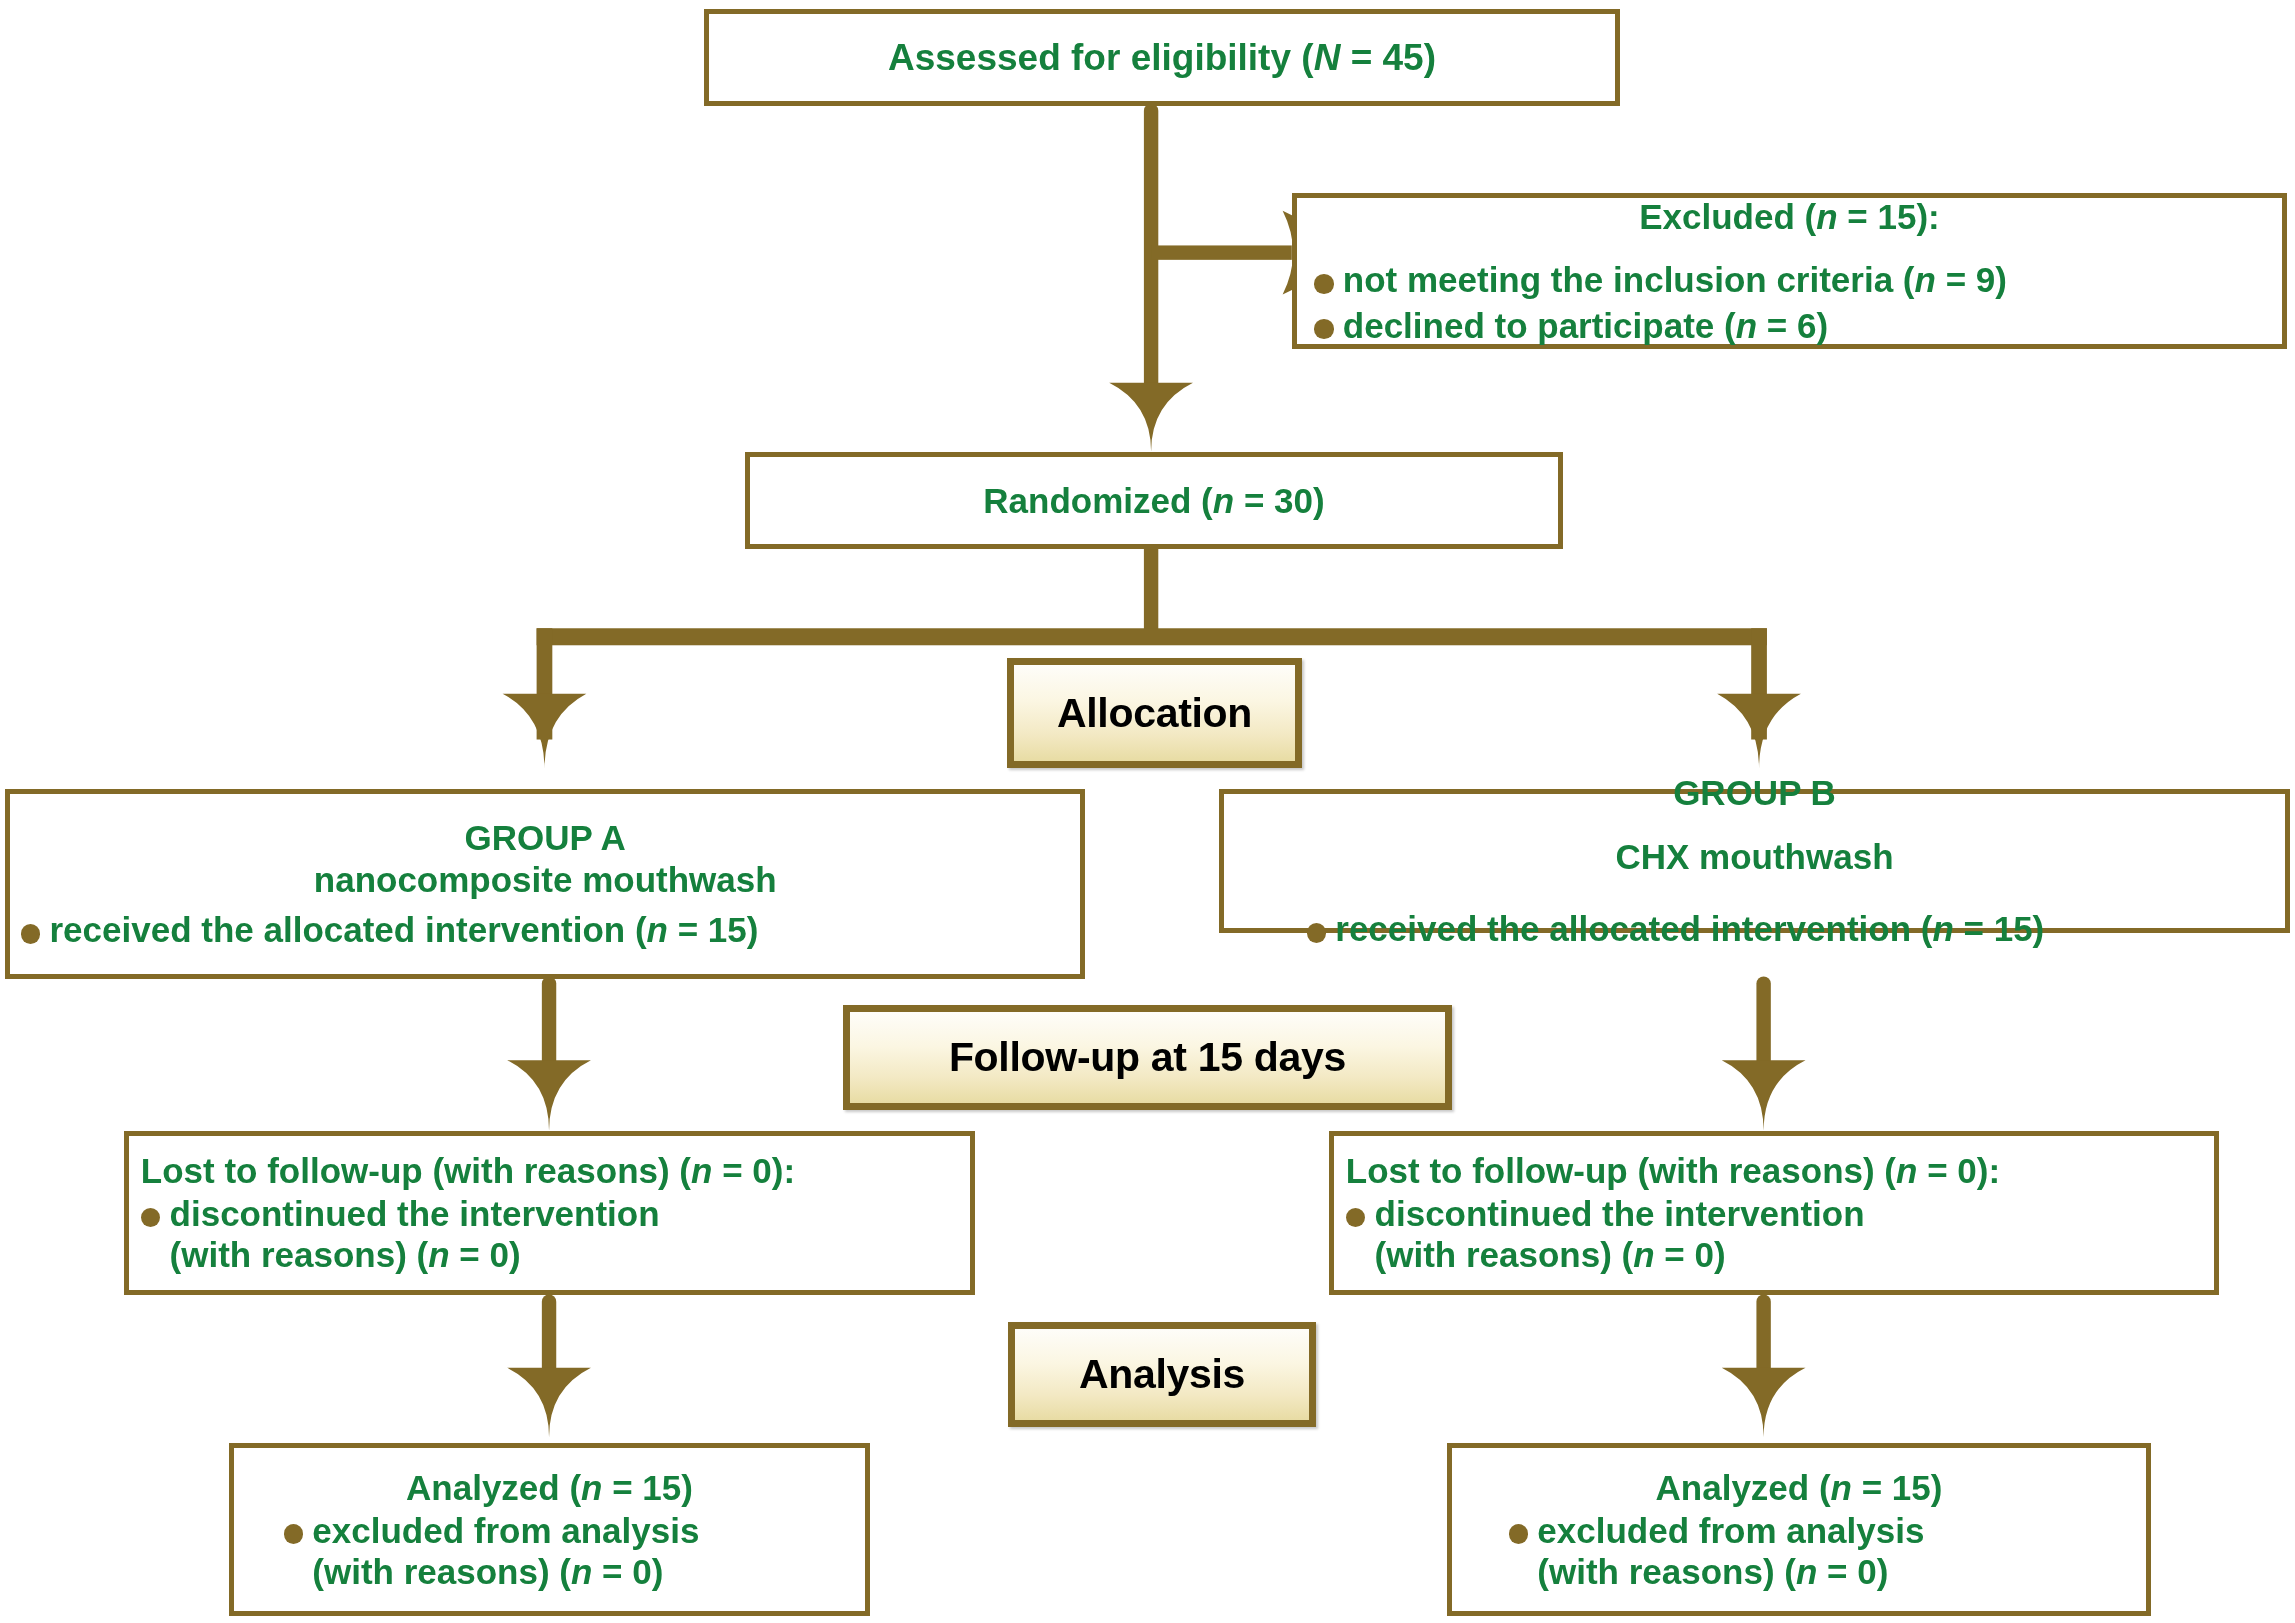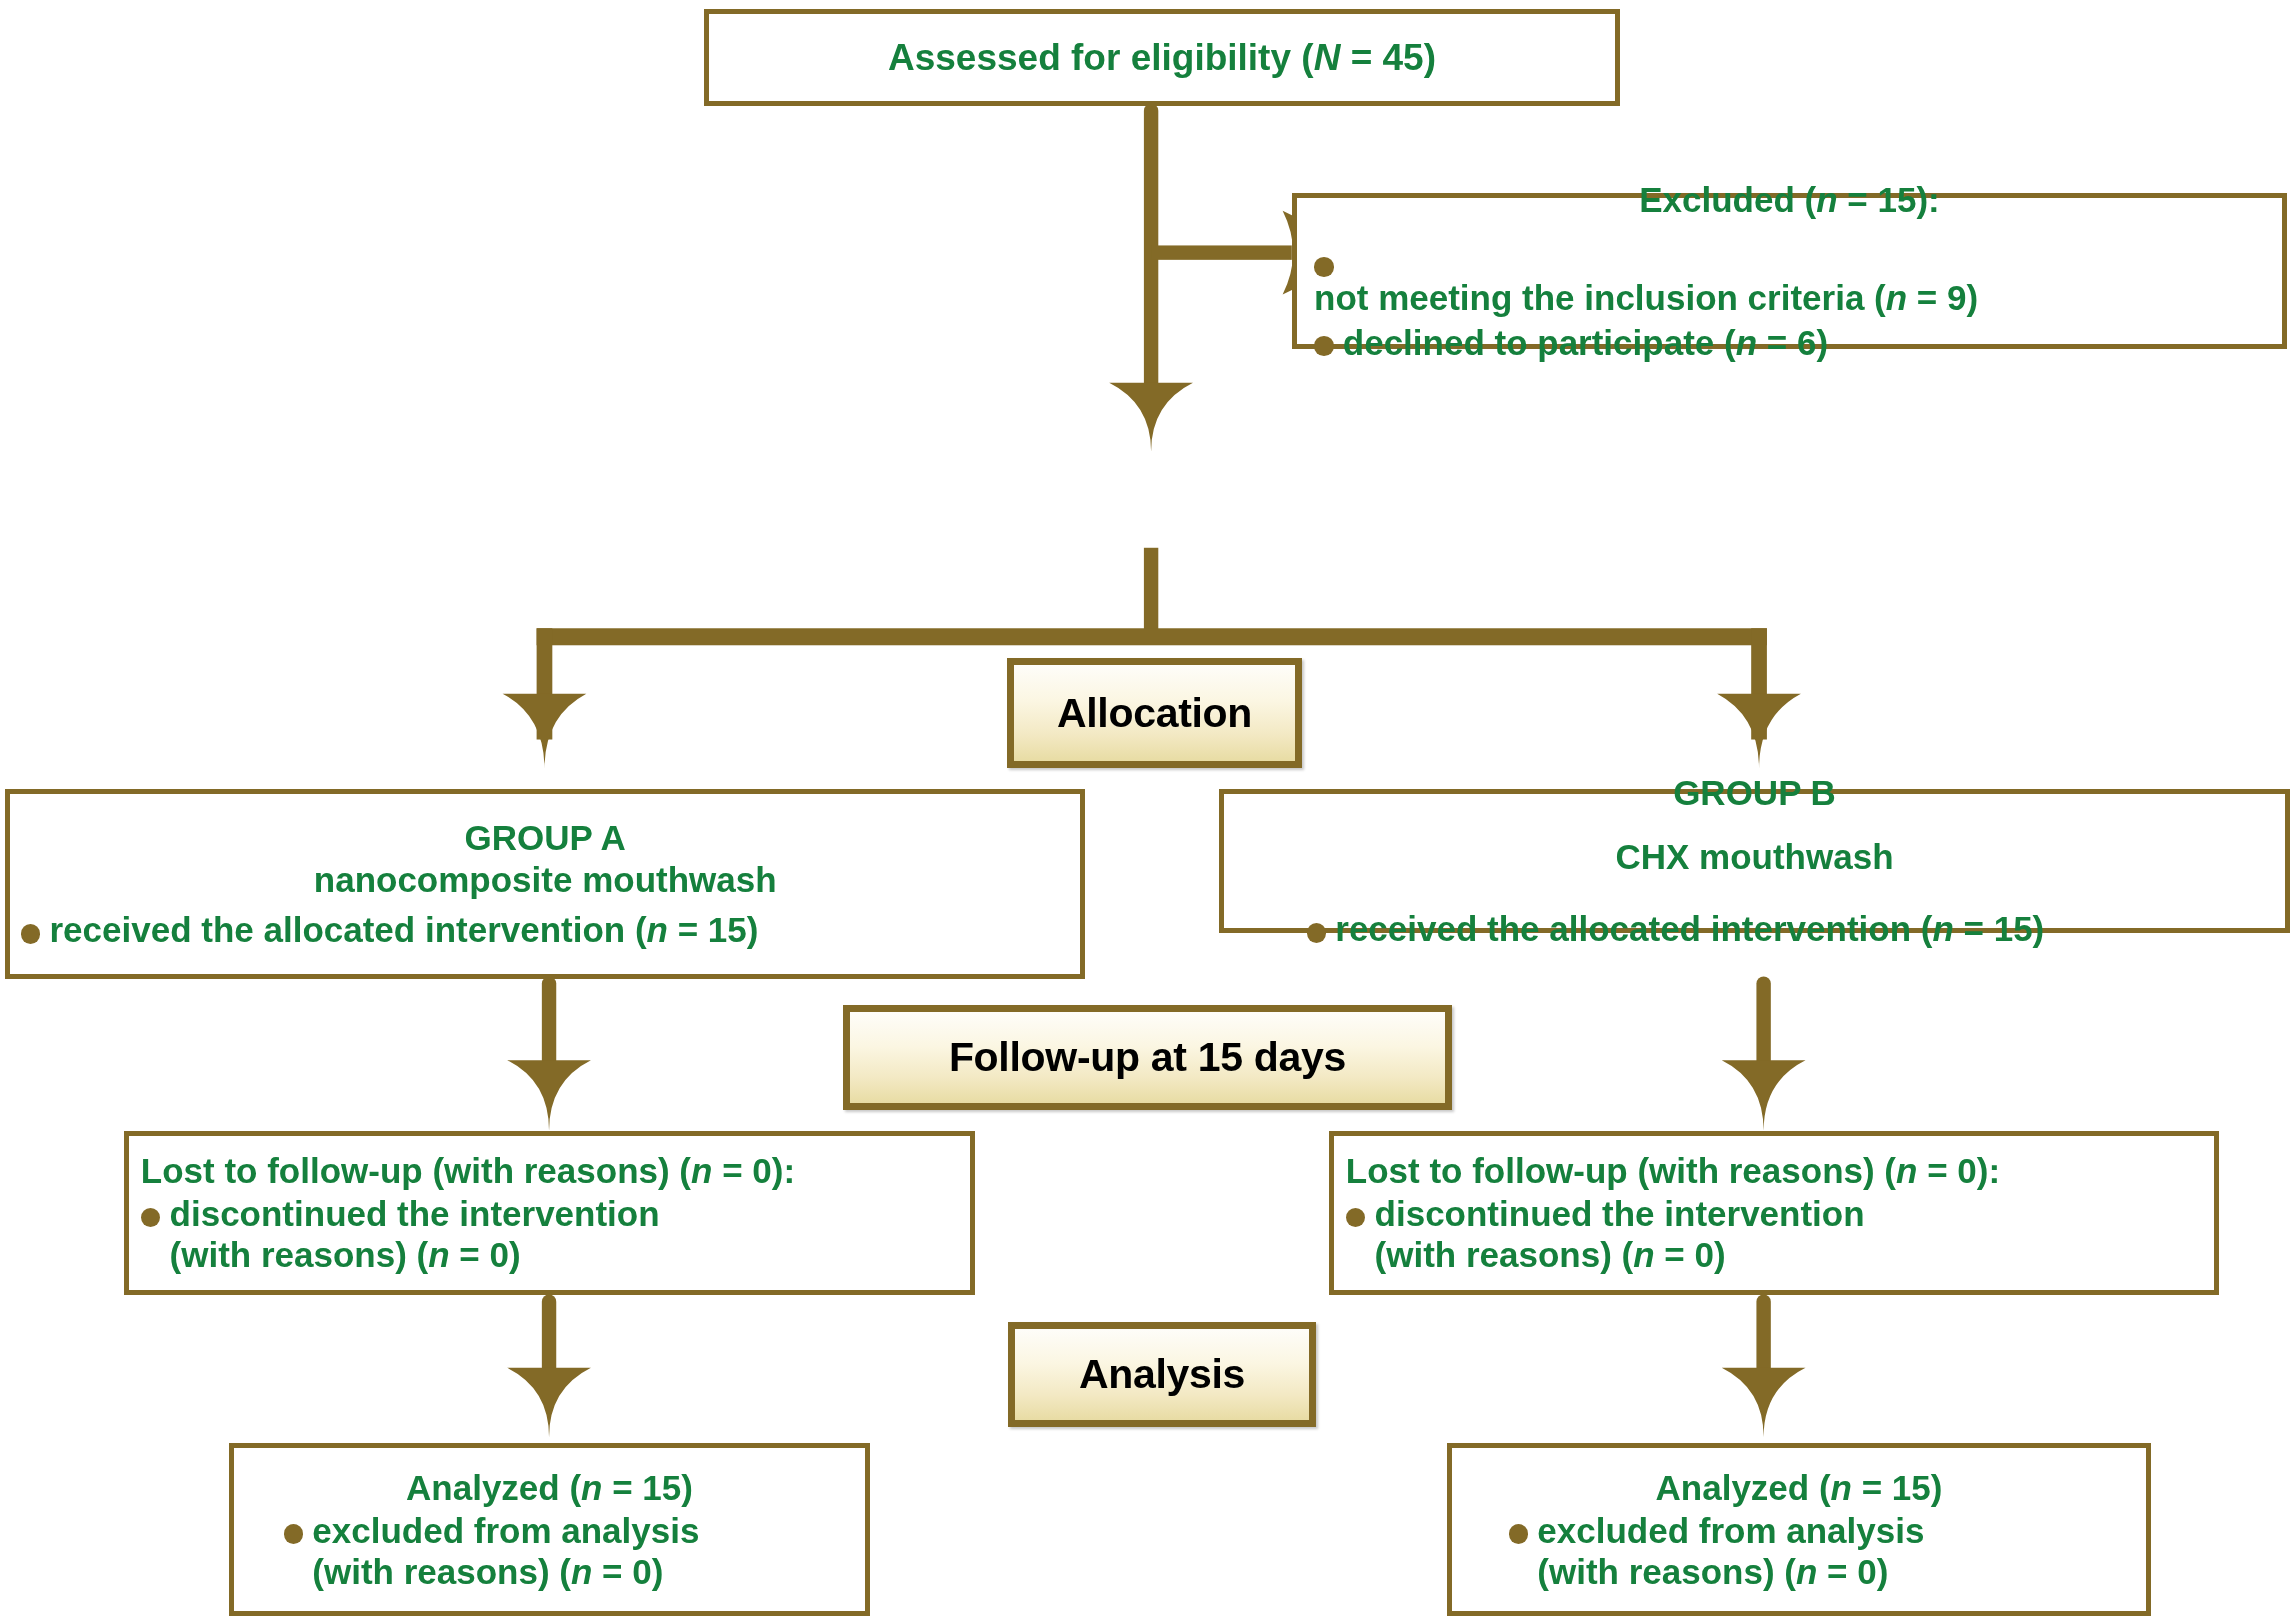--- a/index.html
+++ b/index.html
@@ -133,30 +133,33 @@
   <div class="stage-label fs-stage" style="left:1008px; top:1322px; width:308px; height:105px;">
     <span>Analysis</span>
   </div>
 
   <div class="node center fs-top" style="left:704px; top:9.2px; width:916px; height:97px; padding:0 13px;">
     <span class="line"><span>Assessed for eligibility (</span><span class="ital">N</span><span> = 45)</span></span>
   </div>
 
   <div class="node fs-body" style="left:1292px; top:193px; width:995px; height:156px; padding:10.5px 17px;">
     <span class="line" style="text-align:center;"><span>Excluded (</span><span class="ital">n</span><span> = 15):</span></span>
-    <div class="bullet-row" style="margin-top:22px;flex-direction:column;">
+    <div class="bullet-row" style="margin-top:22px;">
       <span class="bullet-dot"></span>
       <span class="bullet-text"><span>not meeting the inclusion criteria (</span><span class="ital">n</span><span> = 9)</span></span>
     </div>
     <div class="bullet-row" style="margin-top:3.9px;">
       <span class="bullet-dot"></span>
       <span class="bullet-text"><span>declined to participate (</span><span class="ital">n</span><span> = 6)</span></span>
     </div>
   </div>
 
+  <div class="node center fs-body" style="left:745px; top:452px; width:818px; height:97px; padding:0 13px;">
+    <span class="line"><span>Randomized (</span><span class="ital">n</span><span> = 30)</span></span>
+  </div>
 
   <div class="node fs-body" style="left:5.2px; top:789px; width:1080px; height:190px; padding:6.5px 10.5px;">
     <span class="line" style="text-align:center;">GROUP A</span>
     <span class="line" style="text-align:center;">nanocomposite mouthwash</span>
     <div class="bullet-row" style="margin-top:9.2px;">
       <span class="bullet-dot"></span>
       <span class="bullet-text"><span>received the allocated intervention (</span><span class="ital">n</span><span> = 15)</span></span>
     </div>
   </div>
 

